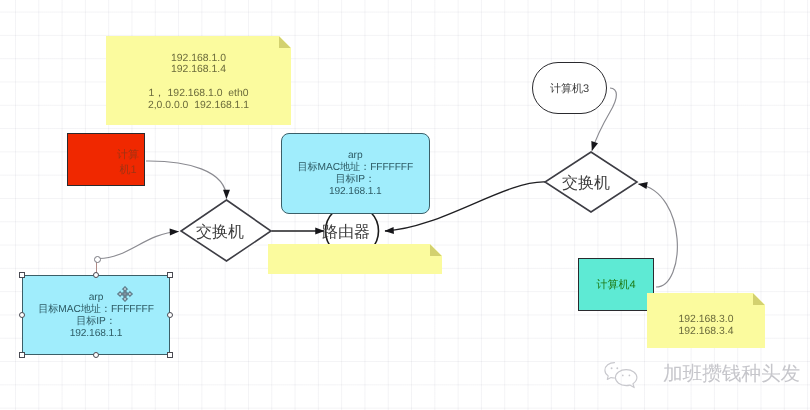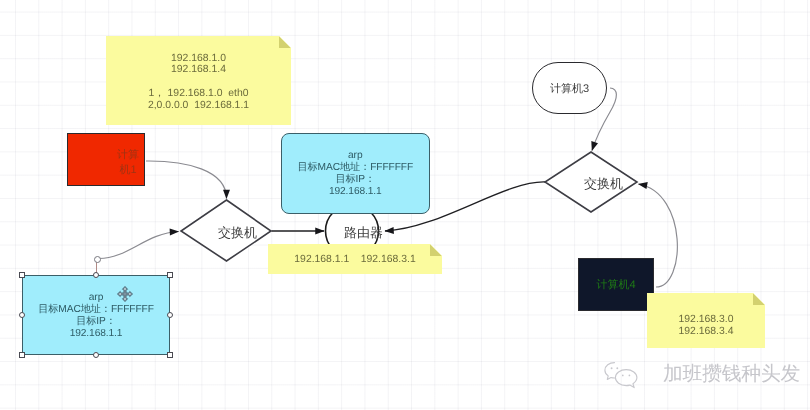--- a/index.html
+++ b/index.html
@@ -13,21 +13,21 @@
       linear-gradient(to bottom, rgba(150,150,172,0.11) 1px, transparent 1px);
     background-size:23.3px 23.3px;background-position:15px 11.6px;}
   svg.layer{position:absolute;left:0;top:0;width:810px;height:410px;pointer-events:none;}
   .node{position:absolute;box-sizing:border-box;display:flex;flex-direction:column;
         justify-content:center;text-align:center;}
   .pcbox{border:1.7px solid #2a2a2e;font-size:11px;color:#3d3d3d;padding-top:2px;}
   .note{background:#fbfb9e;color:#6b6b3c;font-size:10.4px;line-height:11.8px;
         clip-path:polygon(0 0, calc(100% - 12px) 0, 100% 12px, 100% 100%, 0 100%);}
   .notefold{position:absolute;right:0;top:0;width:12px;height:12px;}
   .arpbox{background:#a0edfc;border:1.7px solid #3b5f68;color:#2e5c66;font-size:10.2px;line-height:11.9px;letter-spacing:-0.1px;padding-top:2px;}
-  .shapelabel{position:absolute;font-size:13px;color:#3d3d3d;text-align:right;line-height:12px;}
+  .shapelabel{position:absolute;font-size:16px;color:#3d3d3d;text-align:left;line-height:12px;}
   .handle-sq{position:absolute;width:6px;height:6px;background:#fff;border:1px solid #4a4a52;box-sizing:border-box;}
   .handle-ci{position:absolute;width:6px;height:6px;background:#fff;border:1px solid #4a4a52;border-radius:50%;box-sizing:border-box;}
   .epdot{position:absolute;width:7px;height:7px;background:#fff;border:1px solid #77777e;border-radius:50%;box-sizing:border-box;}
 </style>
 </head>
 <body>
 
 <div id="canvas">
   <div class="grid"></div>
 
@@ -75,21 +75,20 @@
   </div>
 
   <div class="node arpbox" style="left: 280.5px; top: 133px; width: 149.5px; height: 80.5px; border-radius: 8px; background: rgb(160, 237, 252); border-color: rgb(59, 95, 104); color: rgb(46, 92, 102);">
     <div>arp</div>
     <div>目标MAC地址：FFFFFFF</div>
     <div>目标IP：</div>
     <div>192.168.1.1</div>
   </div>
 
   <div class="node note" style="left: 268px; top: 244px; width: 174px; height: 30px; padding-top: 2px; background: rgb(251, 251, 158); color: rgb(107, 107, 60);">
-    <div style="white-space:pre;">192.168.1.1    192.168.3.1</div>
     <svg class="notefold" viewBox="0 0 12 12">
         <path d="M0,0 L12,12 L0,12 Z" fill="#d3d16f"></path>
       </svg>
   </div>
 
 
   <div style="position:absolute;left:96px;top:260px;width:1.2px;height:15px;background:#b08a86;"></div>
   <div class="epdot" style="left:93.5px;top:255.5px;"></div>
 
   <div class="node arpbox" style="left: 22px; top: 275px; width: 148px; height: 80px; background: rgb(160, 237, 252); border-color: rgb(59, 95, 104); color: rgb(46, 92, 102);">
@@ -112,21 +111,21 @@
     <div class="handle-ci" style="left: 167px; top: 312px; background: rgb(255, 255, 255); border-color: rgb(74, 74, 82);"></div>
     <div class="handle-sq" style="left: 19px; top: 352px; background: rgb(255, 255, 255); border-color: rgb(74, 74, 82);"></div>
     <div class="handle-ci" style="left: 93px; top: 352px; background: rgb(255, 255, 255); border-color: rgb(74, 74, 82);"></div>
     <div class="handle-sq" style="left: 167px; top: 352px; background: rgb(255, 255, 255); border-color: rgb(74, 74, 82);"></div>
   </div>
 
   <div class="node pcbox" style="left: 532px; top: 62px; width: 75px; height: 52px; background: rgb(255, 255, 255); border-color: rgb(42, 42, 46); border-radius: 26px;">
     <span style="color: rgb(61, 61, 61);">计算机3</span>
   </div>
 
-  <div class="node pcbox" style="left: 578px; top: 258px; width: 76px; height: 53px; background: #0f172a; border-color: rgb(42, 42, 46);">
+  <div class="node pcbox" style="left: 578px; top: 258px; width: 76px; height: 53px; background: #5eead4; border-color: rgb(42, 42, 46);">
     <span style="color: rgb(30, 122, 21);">计算机4</span>
   </div>
 
   <div class="node note" style="left: 647px; top: 293px; width: 118px; height: 55px; padding-top: 11px; background: rgb(251, 251, 158); color: rgb(107, 107, 60);">
     <div>192.168.3.0</div>
     <div>192.168.3.4</div>
     <svg class="notefold" viewBox="0 0 12 12">
         <path d="M0,0 L12,12 L0,12 Z" fill="#d3d16f"></path>
       </svg>
   </div>

